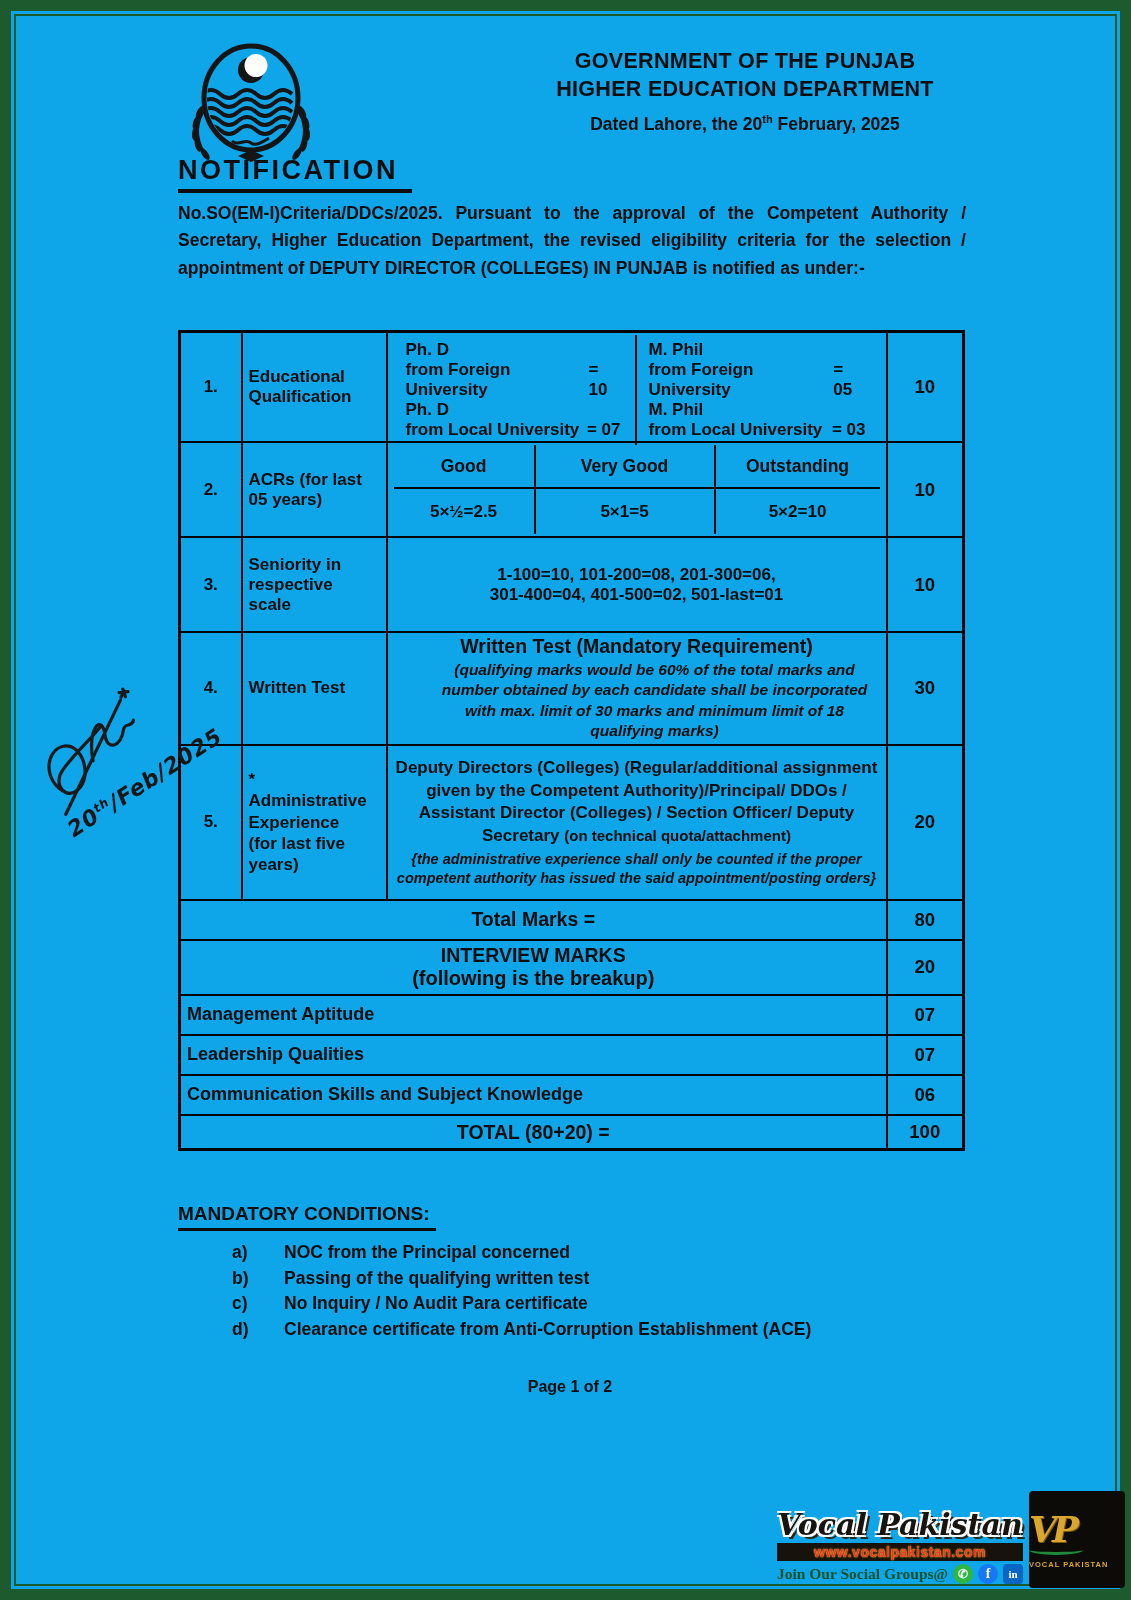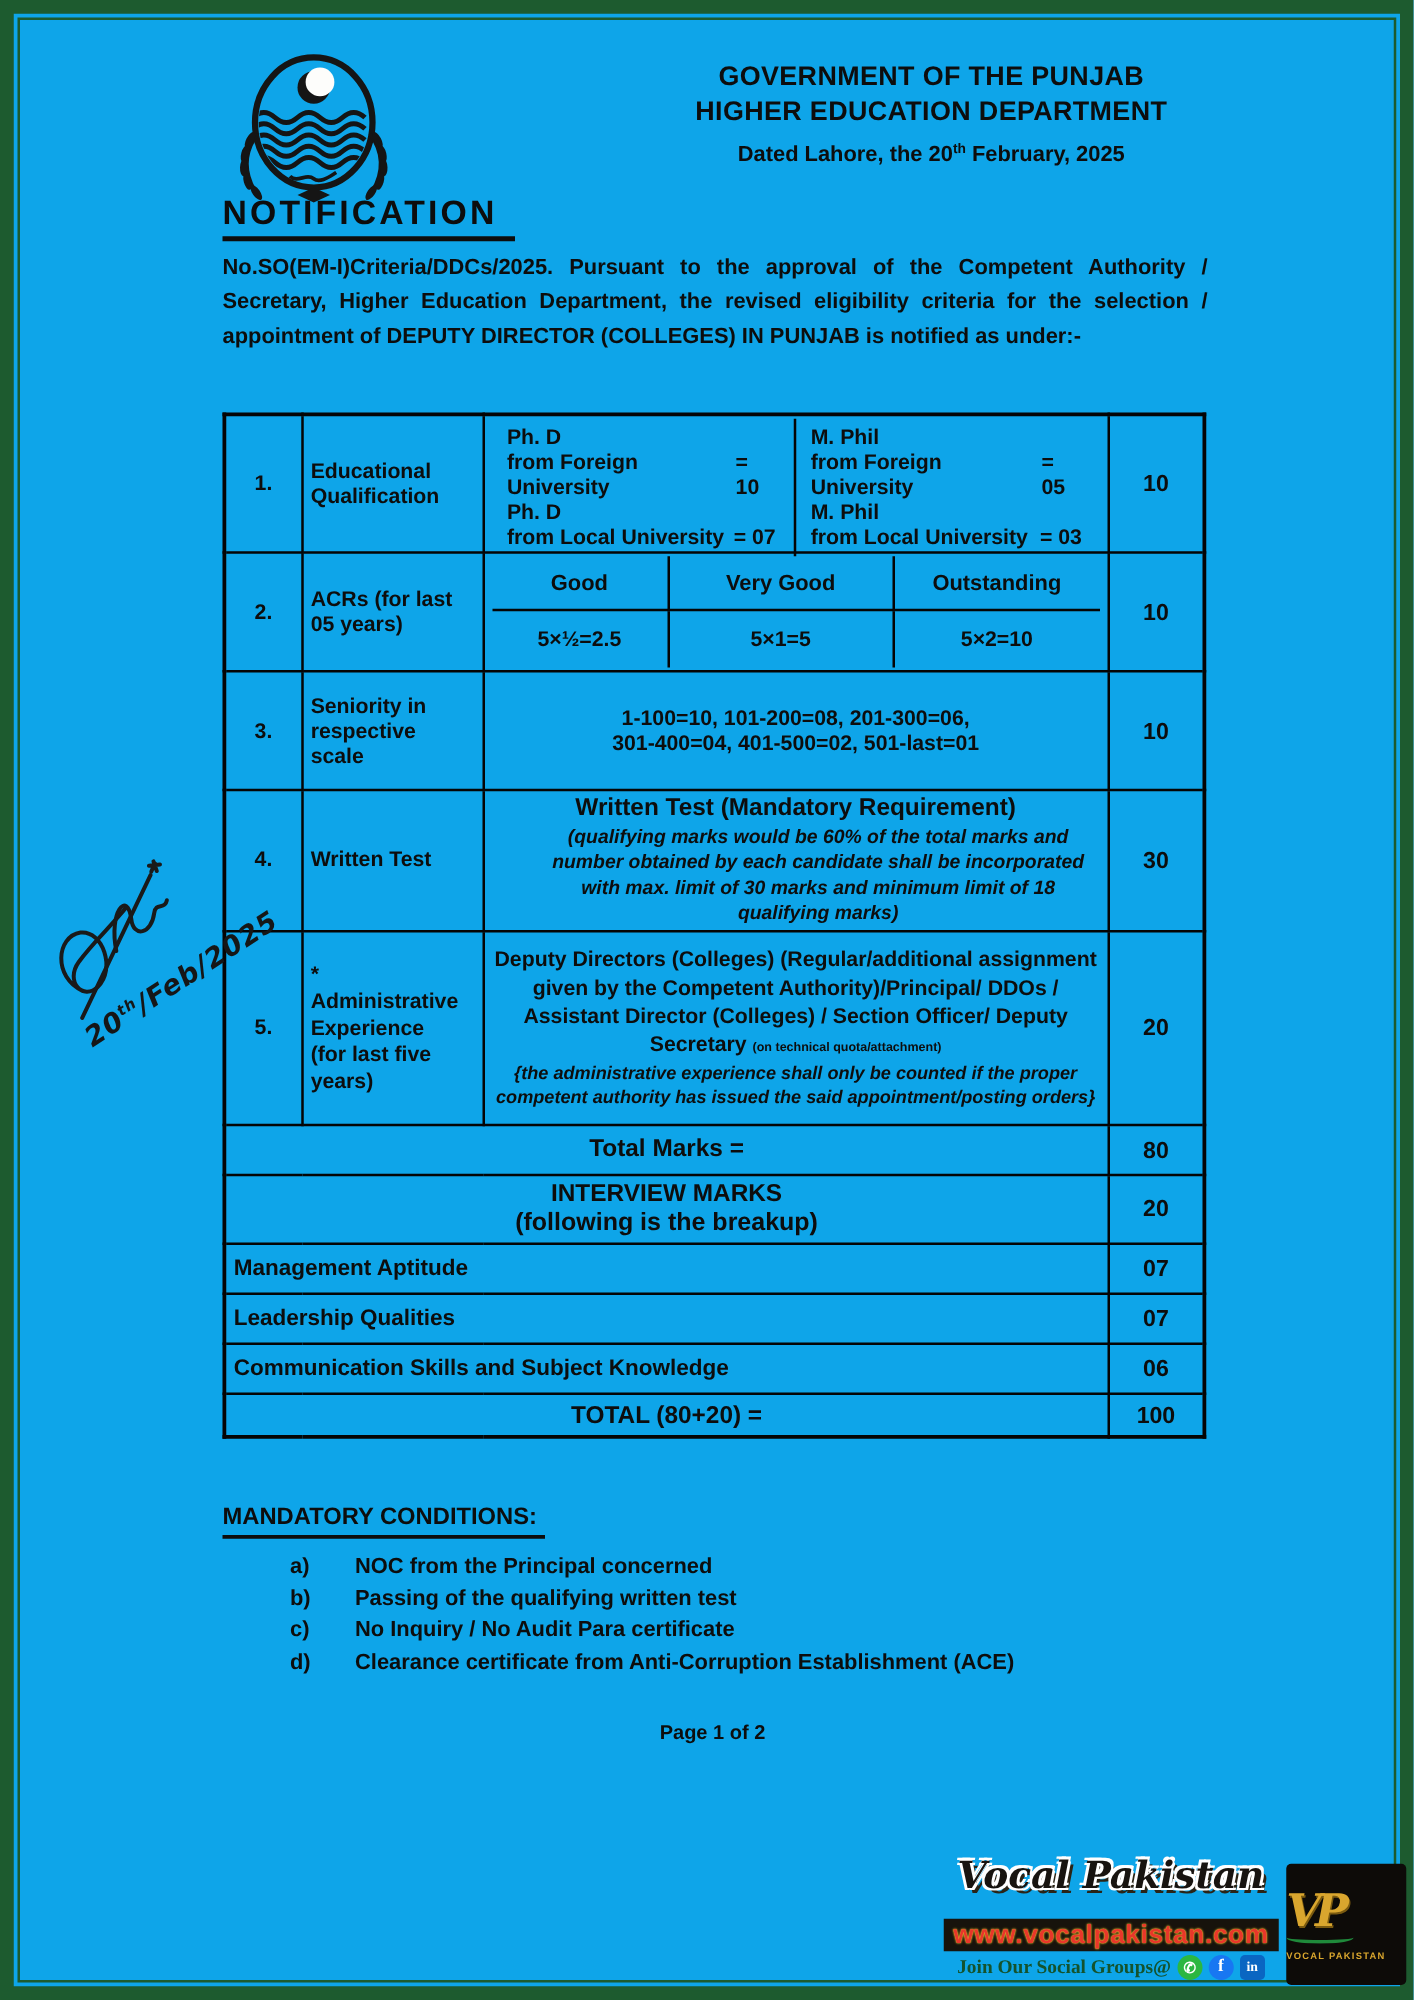--- a/index.html
+++ b/index.html
@@ -43,21 +43,21 @@
   
   .r2grid{display:grid;grid-template-columns:142px 180px 1fr;grid-template-rows:44px 45px;height:89px;}
   .g{display:flex;align-items:center;justify-content:center;border-right:2.5px solid #050505;}
   .g.last{border-right:none;}
   .g.h{border-bottom:2.5px solid #050505;font-size:17.5px;}
   
   .cdet{text-align:center;}
   .r4t{font-size:19.5px;text-align:center;}
   .note-i{font-style:italic;font-size:15.5px;text-align:center;line-height:1.32;margin-top:2px;margin-left:36px;}
   .r5main{text-align:center;line-height:1.35;}
-  .r5small{font-size:10px;}
+  .r5small{font-size:15px;}
   .r5note{font-style:italic;font-size:14.5px;text-align:center;line-height:1.3;margin-top:2px;}
   .bstar{line-height:1.25;}
   td.benchtop{vertical-align:top;padding-top:8px;}
   td.srtop{vertical-align:top;padding-top:10px;text-align:center;}
   
   .sumc{text-align:center;font-size:19.5px;}
   .sumsub{font-size:20px;font-weight:700;}
   .blab{padding-left:10px;font-size:18px;}
 
   .cond-title{position:absolute;left:178px;top:1203px;font-weight:700;font-size:19px;
@@ -75,21 +75,21 @@
             font-size:22px;letter-spacing:1px;color:#161616;margin-top:-6px;margin-left:4px;}
   .sig-date sup{font-size:12px;}
 
   
   .watermark{position:absolute;right:6px;bottom:12px;display:flex;align-items:flex-end;gap:6px;z-index:9;}
   .wm-text{text-align:center;padding-bottom:4px;}
   .wm-brand{font-family:"DejaVu Serif",serif;font-style:italic;font-weight:700;font-size:30px;
             color:#181410;line-height:1;
             text-shadow:-2px -2px 0 #fff,2px -2px 0 #fff,-2px 2px 0 #fff,2px 2px 0 #fff,
                         4px 4px 0 #2a2417;}
-  .wm-url{margin-top:19px;background:#17130c;color:#e8372a;font-weight:700;font-size:21px;
+  .wm-url{margin-top:3px;background:#17130c;color:#e8372a;font-weight:700;font-size:14px;
           padding:1px 8px;letter-spacing:.5px;
           text-shadow:0 0 2px #f4c430,0 0 1px #f4c430;}
   .wm-social{margin-top:3px;display:flex;align-items:center;justify-content:center;gap:5px;
              font-family:"Liberation Serif",serif;font-weight:700;font-size:15.5px;color:#14532d;}
   .ic{display:inline-flex;align-items:center;justify-content:center;width:20px;height:20px;
       border-radius:50%;color:#fff;font-size:12px;font-weight:700;}
   .ic.wa{background:#2bb741;}
   .ic.fb{background:#1877f2;font-family:"Liberation Serif",serif;font-size:14px;}
   .ic.li{background:#0a66c2;border-radius:4px;font-size:11px;}
   .wm-badge{width:96px;height:97px;background:#0d0b08;border-radius:4px;display:flex;

